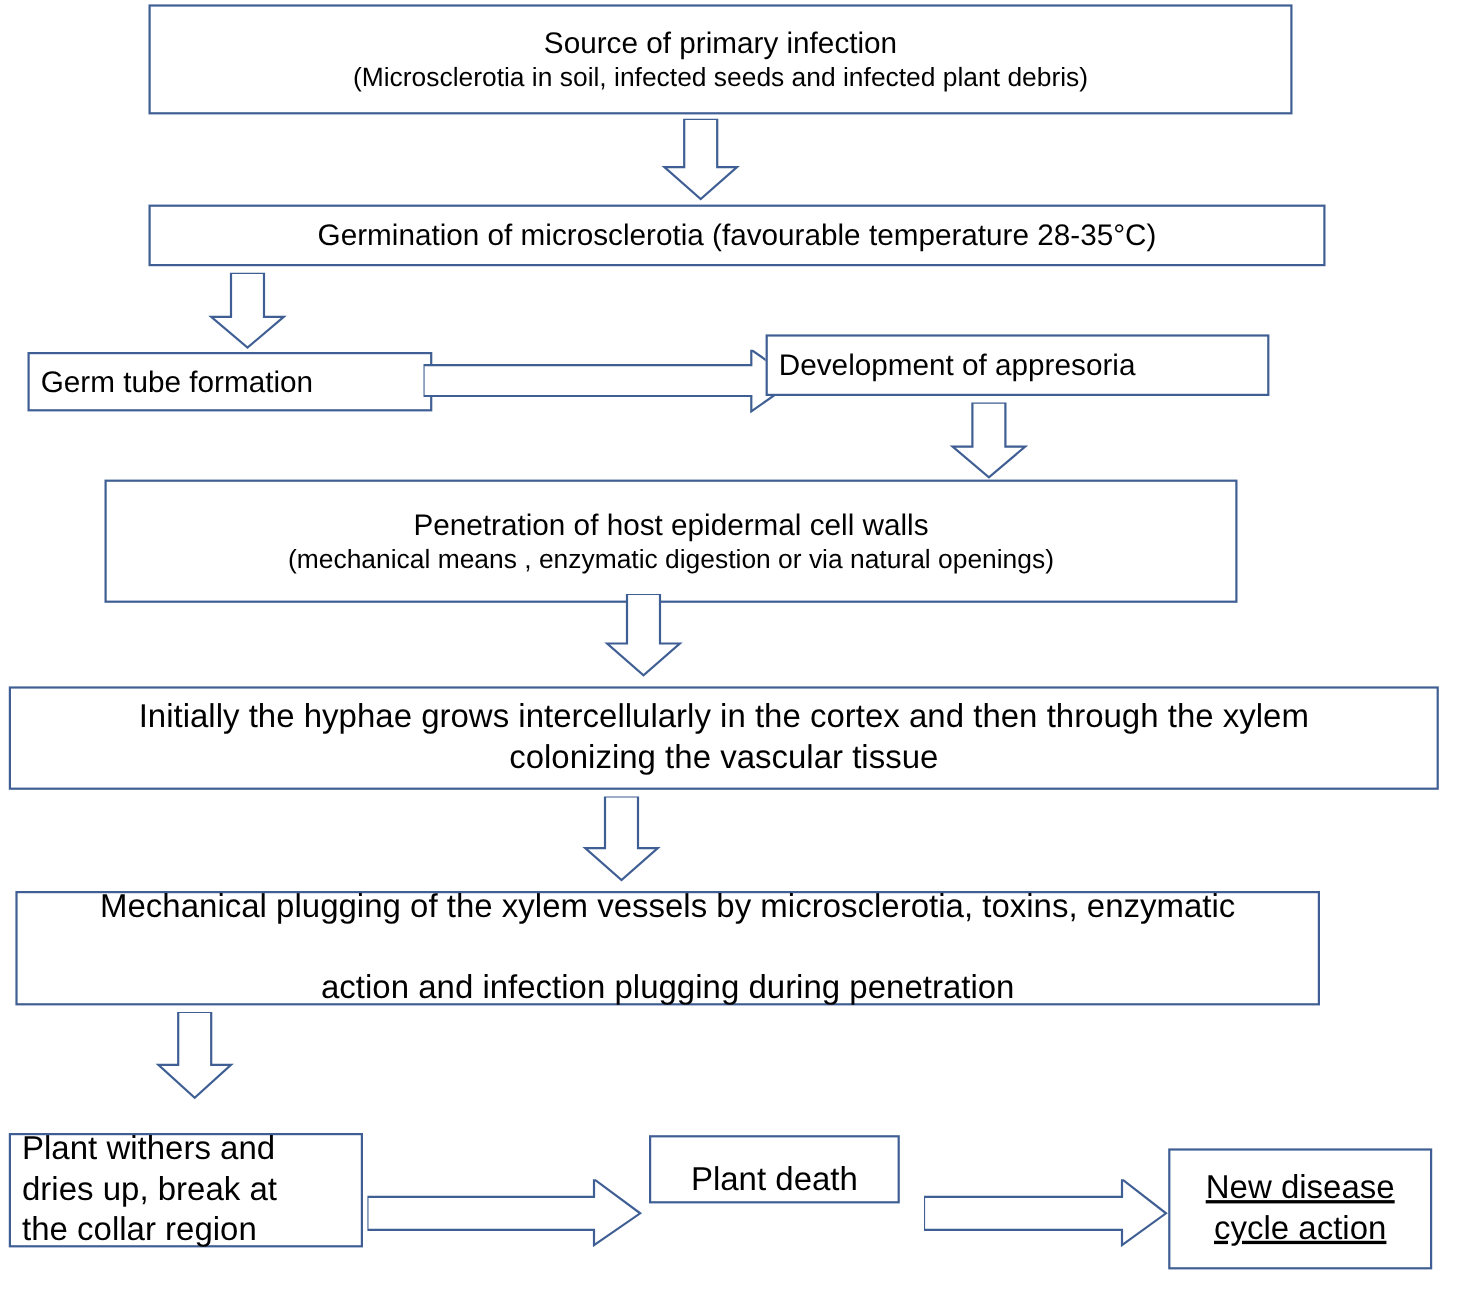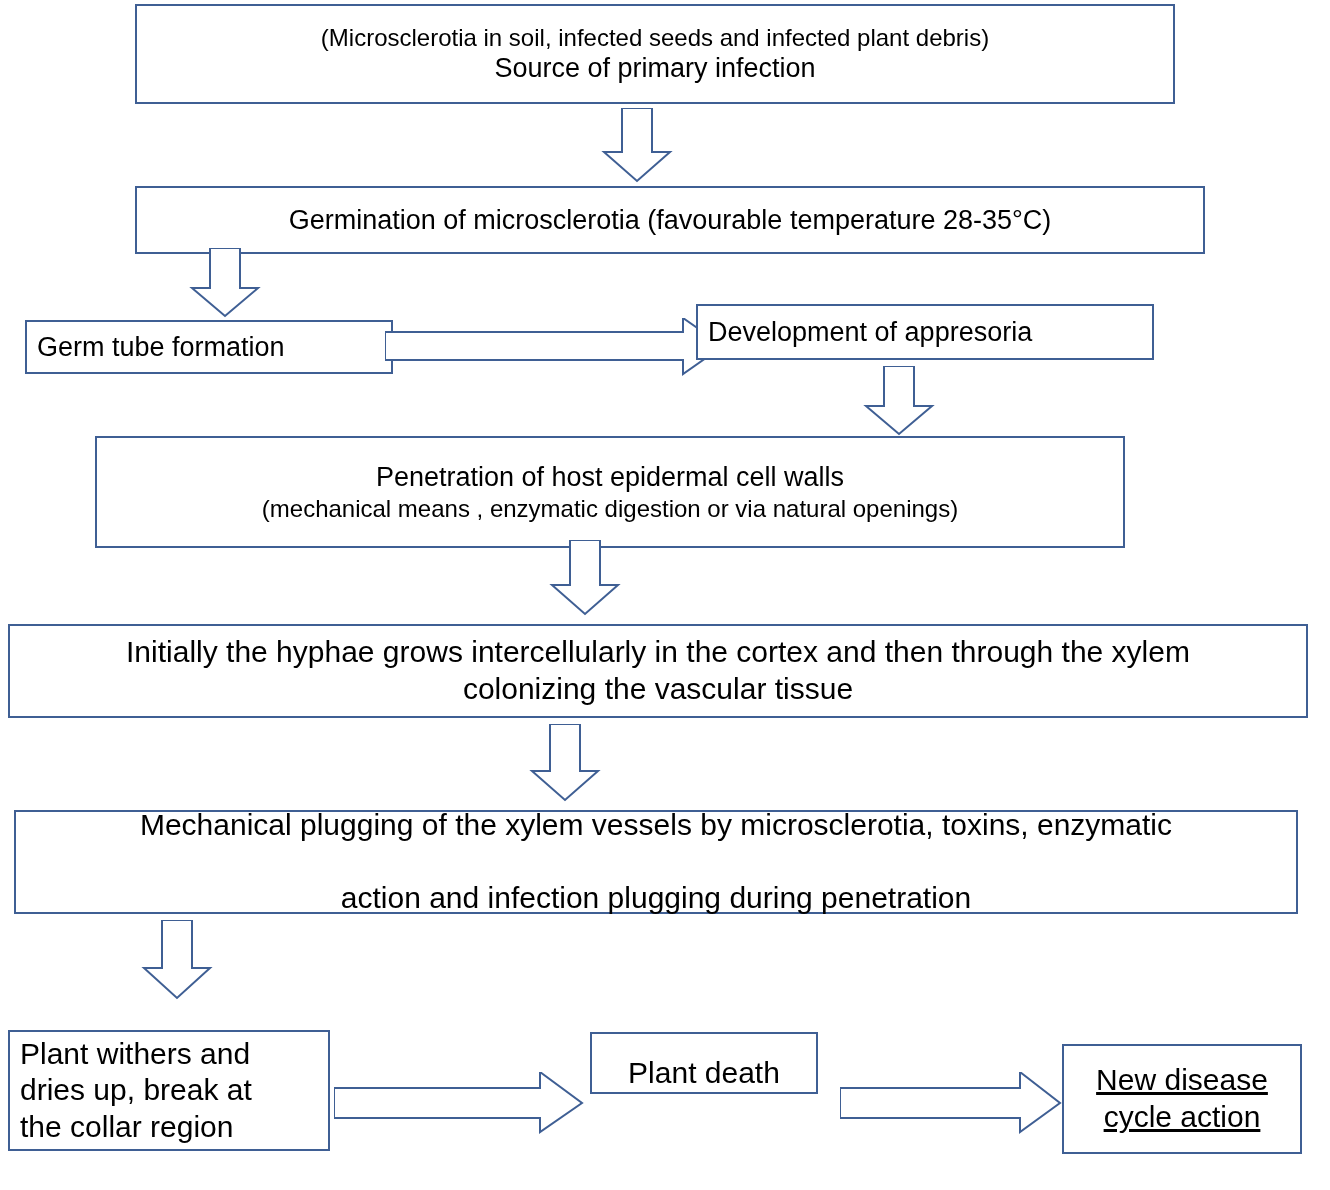--- a/index.html
+++ b/index.html
@@ -43,31 +43,31 @@
   
   .arrow { position: absolute; }
   .arrow svg { display: block; }
 </style>
 </head>
 <body>
 
 <div id="canvas">
 
   <div class="node center" style="left:135px; top:4px; width:1040px; height:100px;">
+    <span class="line big">Source of primary  infection</span>
     <span class="line sub">(Microsclerotia in soil, infected seeds and infected plant debris)</span>
-    <span class="line big">Source of primary  infection</span>
   </div>
 
   <div class="arrow" style="left:600px; top:108px;">
     <svg width="74" height="75" viewBox="0 0 74 75">
       <polygon points="22,0 52,0 52,44 70,44 37,73 4,44 22,44" fill="#ffffff" stroke="#3f5f94" stroke-width="2"></polygon>
     </svg>
   </div>
 
-  <div class="node center" style="left:135px; top:186px; width:1070px; height:68px;">
+  <div class="node center" style="left:135px; top:186px; width:1070px; height:56px;">
     <span class="line big">Germination of microsclerotia (favourable temperature 28-35°C)</span>
   </div>
 
   <div class="arrow" style="left:188px; top:248px;">
     <svg width="74" height="70" viewBox="0 0 74 70">
       <polygon points="22,0 52,0 52,40 70,40 37,68 4,40 22,40" fill="#ffffff" stroke="#3f5f94" stroke-width="2"></polygon>
     </svg>
   </div>
 
   <div class="node left" style="left:10px; top:320px; width:368px; height:54px;margin-left:15px;">
@@ -105,32 +105,32 @@
     <span class="line med">Initially the hyphae grows intercellularly in the cortex and then through the xylem</span>
     <span class="line med">colonizing the vascular tissue</span>
   </div>
 
   <div class="arrow" style="left:528px; top:724px;">
     <svg width="74" height="78" viewBox="0 0 74 78">
       <polygon points="22,0 52,0 52,47 70,47 37,76 4,47 22,47" fill="#ffffff" stroke="#3f5f94" stroke-width="2"></polygon>
     </svg>
   </div>
 
-  <div class="node center" style="left:14px; top:810px; width:1284px; height:104px;gap:36px;">
+  <div class="node center" style="left:14px; top:810px; width:1186px; height:104px;gap:36px;">
     <span class="line med">Mechanical plugging of the xylem vessels by microsclerotia, toxins, enzymatic</span>
     <span class="line med">action and infection plugging during penetration</span>
   </div>
 
   <div class="arrow" style="left:140px; top:920px;">
     <svg width="74" height="80" viewBox="0 0 74 80">
       <polygon points="22,0 52,0 52,48 70,48 37,78 4,48 22,48" fill="#ffffff" stroke="#3f5f94" stroke-width="2"></polygon>
     </svg>
   </div>
 
-  <div class="node left" style="left:8px; top:1030px; width:322px; height:121px;">
+  <div class="node left" style="left:8px; top:1030px; width:322px; height:104px;">
     <span class="line med">Plant withers and</span>
     <span class="line med">dries up, break at</span>
     <span class="line med">the collar region</span>
   </div>
 
   <div class="arrow" style="left:334px; top:1072px;">
     <svg width="250" height="62" viewBox="0 0 250 62">
       <polygon points="0,16 206,16 206,0 248,31 206,60 206,46 0,46" fill="#ffffff" stroke="#3f5f94" stroke-width="2"></polygon>
     </svg>
   </div>

